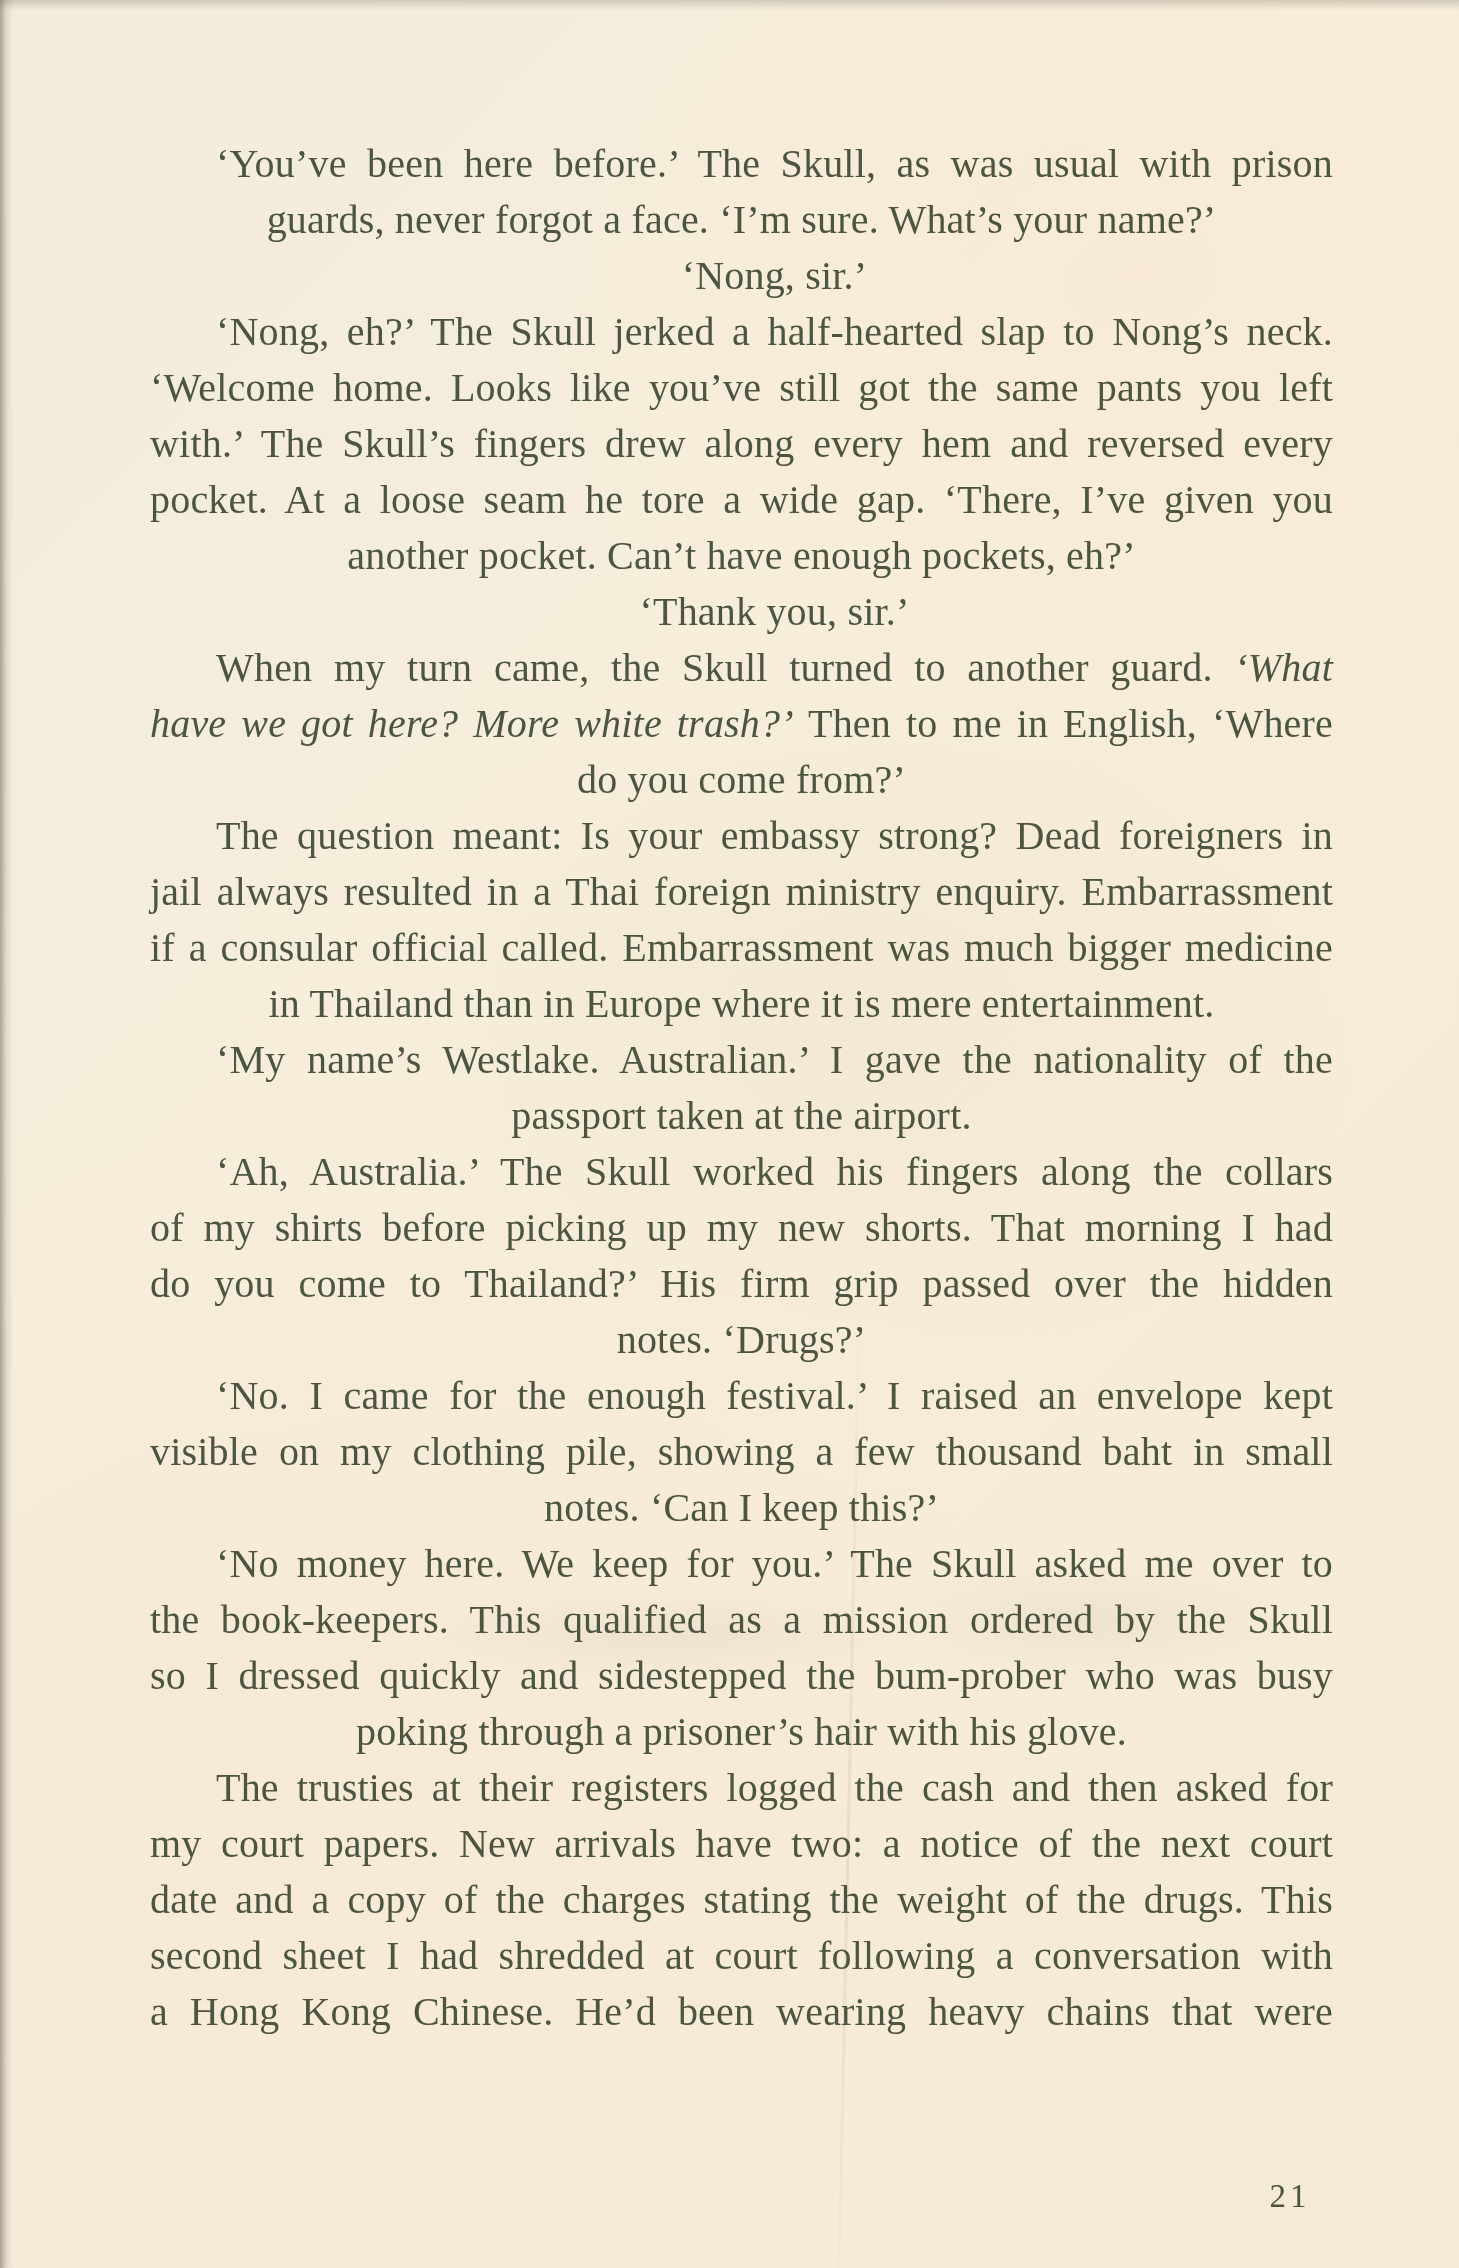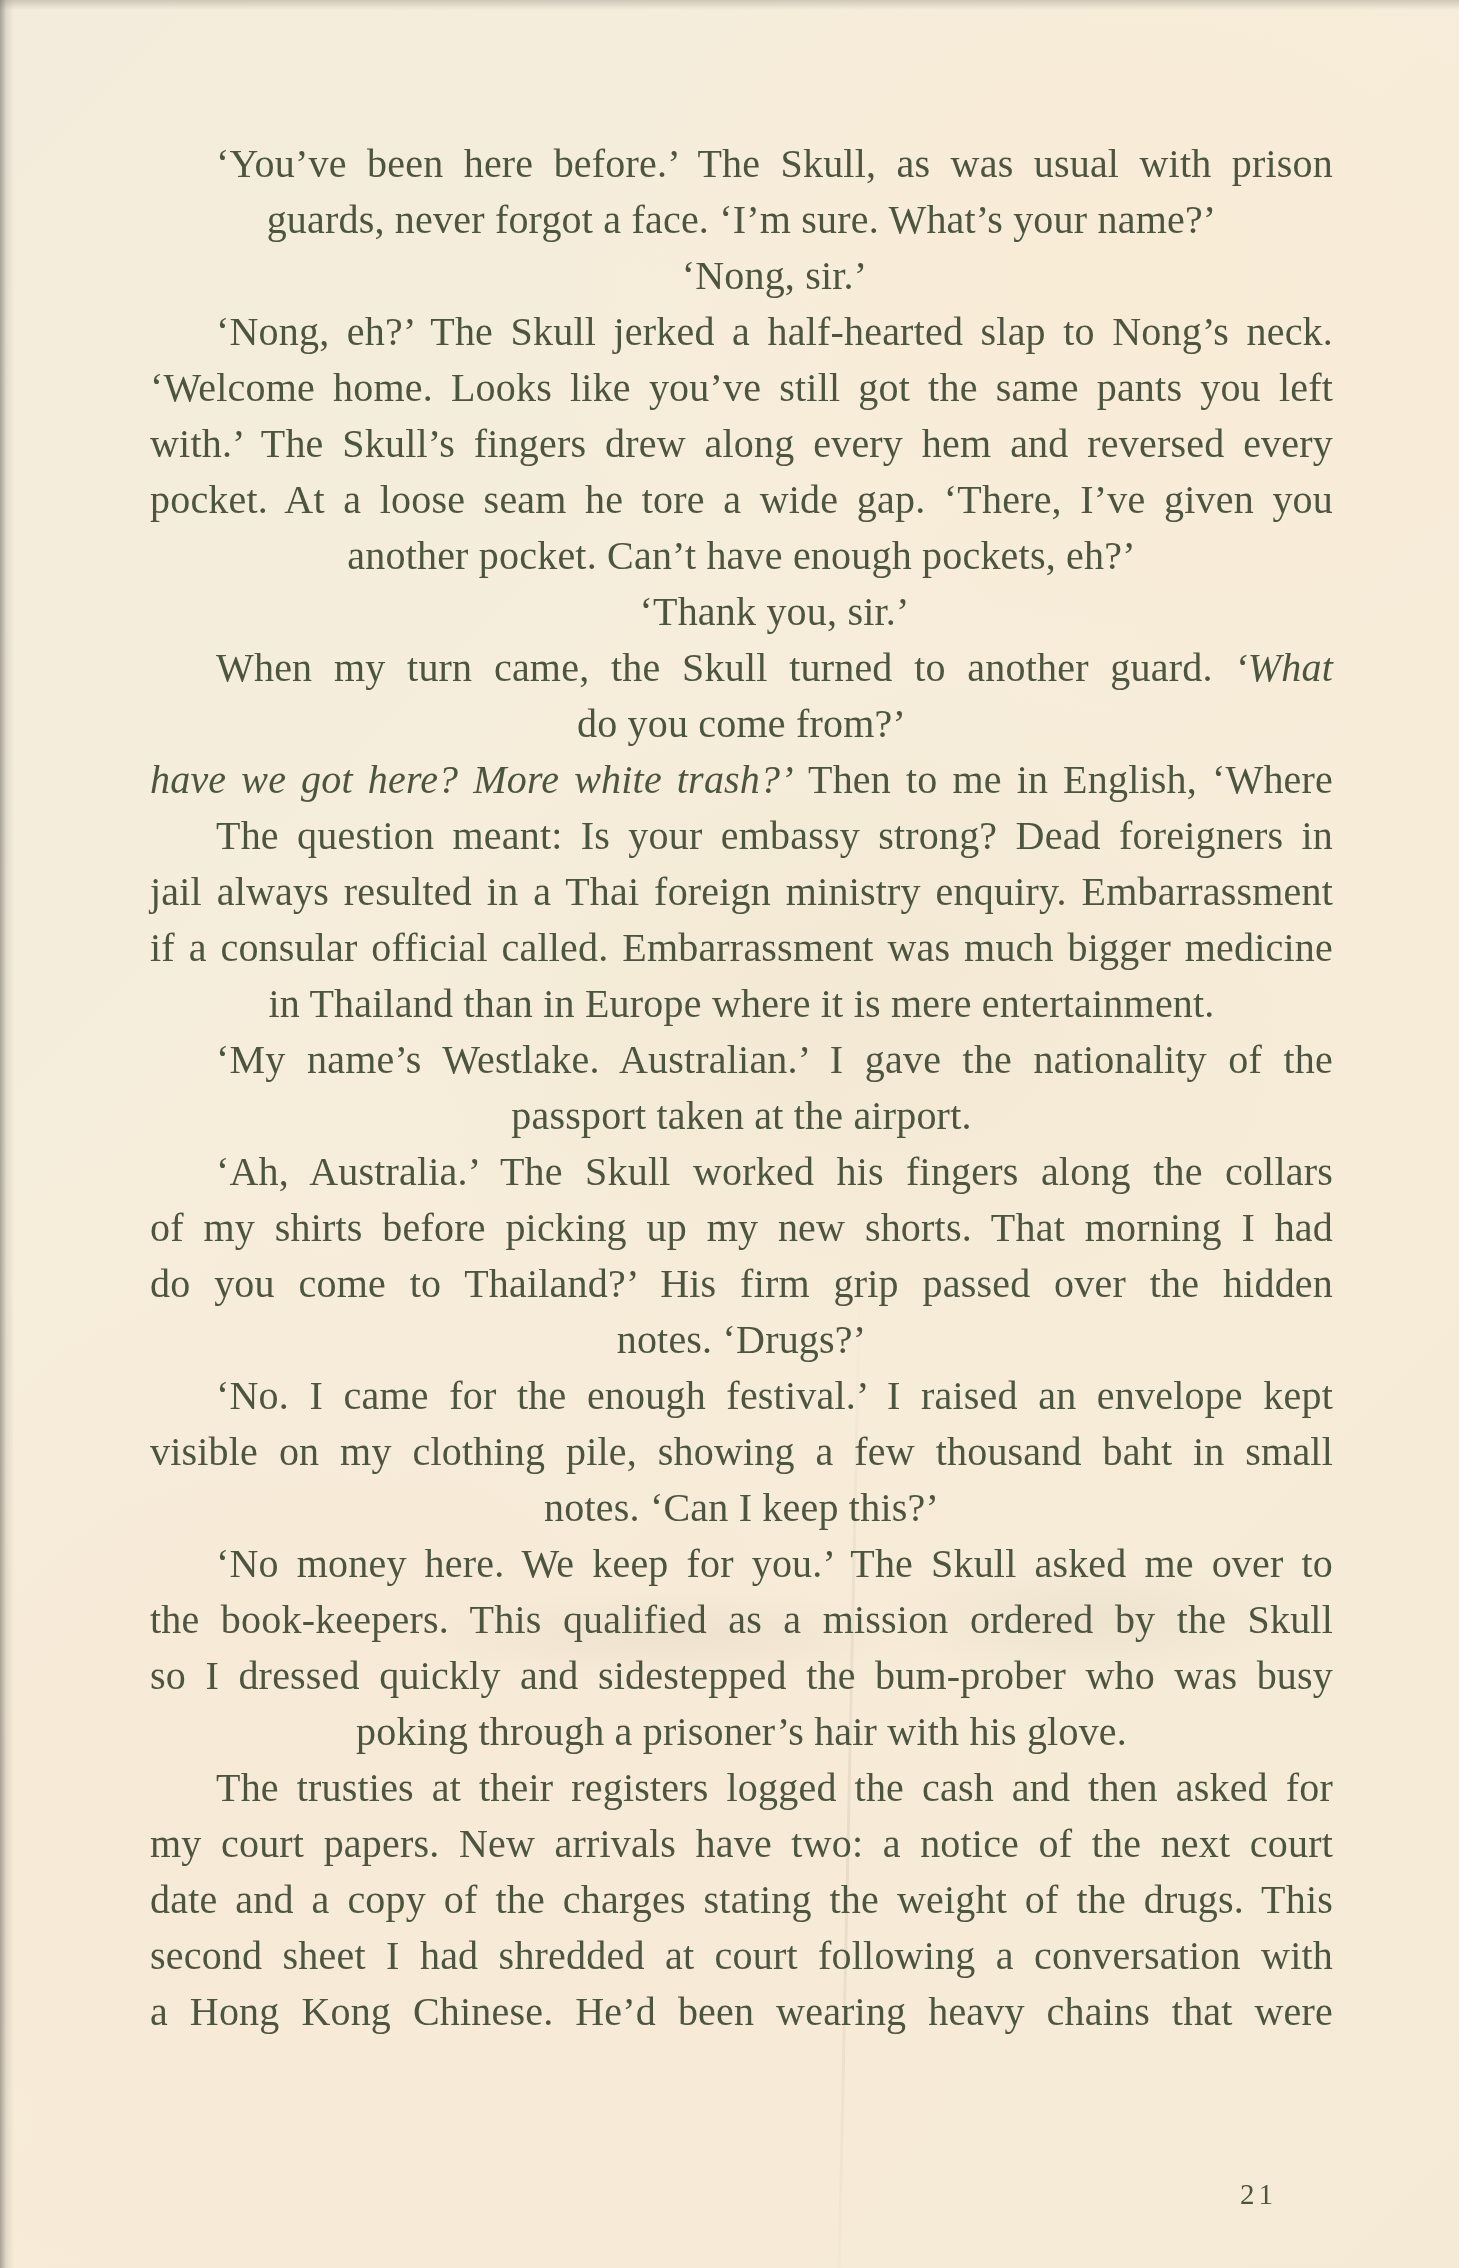--- a/index.html
+++ b/index.html
@@ -57,22 +57,23 @@
     text-align: justify;
     text-align-last: justify;
   }
   .line.indent { text-indent: 66px; }
   .it { font-style: italic; }
 
   .folio {
     position: absolute;
     left: 1240px; top: 2178px; width: 100px;
     color: #4c5540;
-    font-size: 29px;
+    font-size: 33px;
     letter-spacing: 4px;
+    text-align: center;
   }
 </style>
 </head>
 <body>
 
 <div class="page">
   <div class="edge-top"></div>
   <div class="edge-left"></div>
   <div class="crease"></div>
   <div class="smudge s1"></div>
@@ -82,22 +83,22 @@
       <div class="line indent jl"><span>‘You’ve been here before.’ The Skull, as was usual with prison</span></div>
       <div class="line"><span>guards, never forgot a face. ‘I’m sure. What’s your name?’</span></div>
       <div class="line indent"><span>‘Nong, sir.’</span></div>
       <div class="line indent jl"><span>‘Nong, eh?’ The Skull jerked a half-hearted slap to Nong’s neck.</span></div>
       <div class="line jl"><span>‘Welcome home. Looks like you’ve still got the same pants you left</span></div>
       <div class="line jl"><span>with.’ The Skull’s fingers drew along every hem and reversed every</span></div>
       <div class="line jl"><span>pocket. At a loose seam he tore a wide gap. ‘There, I’ve given you</span></div>
       <div class="line"><span>another pocket. Can’t have enough pockets, eh?’</span></div>
       <div class="line indent"><span>‘Thank you, sir.’</span></div>
       <div class="line indent jl"><span>When my turn came, the Skull turned to another guard. </span><span class="it">‘What</span></div>
+      <div class="line jl"><span class="it">have we got here? More white trash?’</span><span> Then to me in English, ‘Where</span></div>
       <div class="line"><span>do you come from?’</span></div>
-      <div class="line jl"><span class="it">have we got here? More white trash?’</span><span> Then to me in English, ‘Where</span></div>
       <div class="line indent jl"><span>The question meant: Is your embassy strong? Dead foreigners in</span></div>
       <div class="line jl"><span>jail always resulted in a Thai foreign ministry enquiry. Embarrassment</span></div>
       <div class="line jl"><span>if a consular official called. Embarrassment was much bigger medicine</span></div>
       <div class="line"><span>in Thailand than in Europe where it is mere entertainment.</span></div>
       <div class="line indent jl"><span>‘My name’s Westlake. Australian.’ I gave the nationality of the</span></div>
       <div class="line"><span>passport taken at the airport.</span></div>
       <div class="line indent jl"><span>‘Ah, Australia.’ The Skull worked his fingers along the collars</span></div>
       <div class="line jl"><span>of my shirts before picking up my new shorts. That morning I had</span></div>
       <div class="line jl"><span>do you come to Thailand?’ His firm grip passed over the hidden</span></div>
       <div class="line"><span>notes. ‘Drugs?’</span></div>

